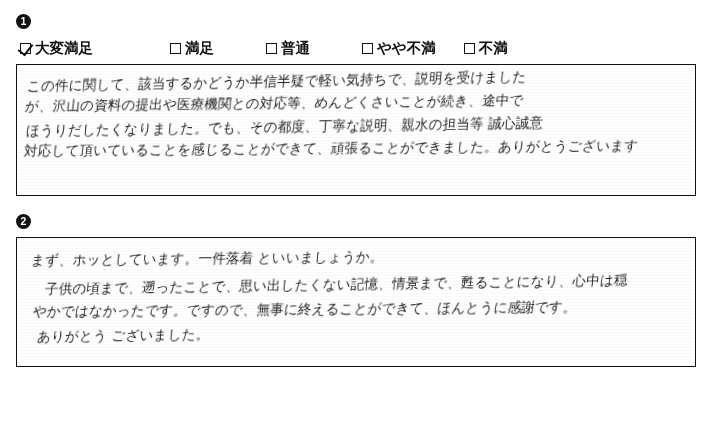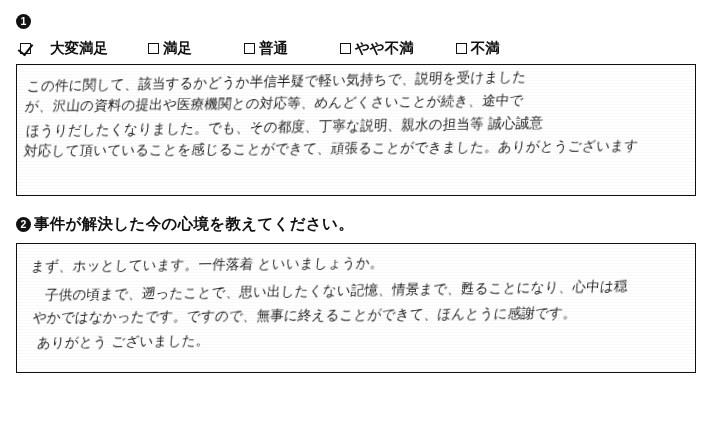--- a/index.html
+++ b/index.html
@@ -64,25 +64,25 @@
   }
   .choice .box.checked::after {
     content:"";
     position:absolute;
     left:0px; top:-3px;
     width:7px; height:12px;
     border-right:2px solid #111;
     border-bottom:2px solid #111;
     transform:rotate(38deg);
   }
-  .choice.c0 { margin-left:2px;gap:15px; }
-  .choice.c1 { margin-left:40px;font-family:Liberation Serif, serif; }
+  .choice.c0 { margin-left:2px; }
+  .choice.c1 { margin-left:77px;font-family:Liberation Serif, serif; }
   .choice.c2 { margin-left:52px; }
   .choice.c3 { margin-left:40px;padding-left:12px; }
-  .choice.c4 { margin-left:42px; }
+  .choice.c4 { margin-left:28px; }
 
   .sub-label {
     font-size:11.5px;
     margin-top:14px;
     padding-left:2px;
     letter-spacing:0.5px;
   }
 
   
   .answer-box {
@@ -165,21 +165,20 @@
   <div class="answer-box box1">
     <div class="hw l1"><span class="l">この件に関して、該当するかどうか半信半疑で軽い気持ちで、説明を受けました</span></div>
     <div class="hw l2"><span class="l">が、沢山の資料の提出や医療機関との対応等、めんどくさいことが続き、途中で</span></div>
     <div class="hw l3"><span class="l">ほうりだしたくなりました。でも、その都度、丁寧な説明、親水の担当等 誠心誠意</span></div>
     <div class="hw l4"><span class="l">対応して頂いていることを感じることができて、頑張ることができました。ありがとうございます</span></div>
     <div class="scan-noise"></div>
   </div>
 
   <div class="q-line" style="margin-top:18px;">
     <span class="q-num">2</span>
-    <span>事件が解決した今の心境を教えてください。</span>
   </div>
 
   <div class="answer-box box2">
     <div class="hw m1"><span class="l">まず、ホッとしています。一件落着 といいましょうか。</span></div>
     <div class="hw m2"><span class="l">子供の頃まで、遡ったことで、思い出したくない記憶、情景まで、甦ることになり、心中は穏</span></div>
     <div class="hw m3"><span class="l">やかではなかったです。ですので、無事に終えることができて、ほんとうに感謝です。</span></div>
     <div class="hw m4"><span class="l">ありがとう ございました。</span></div>
     <div class="scan-noise"></div>
   </div>
 

